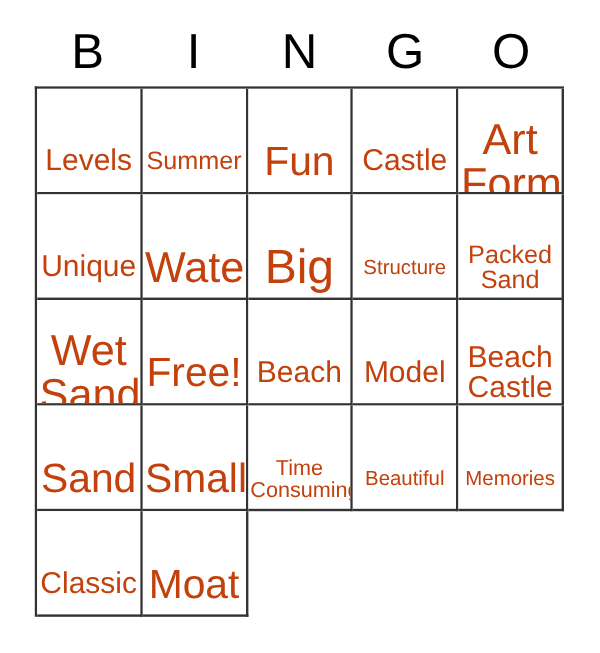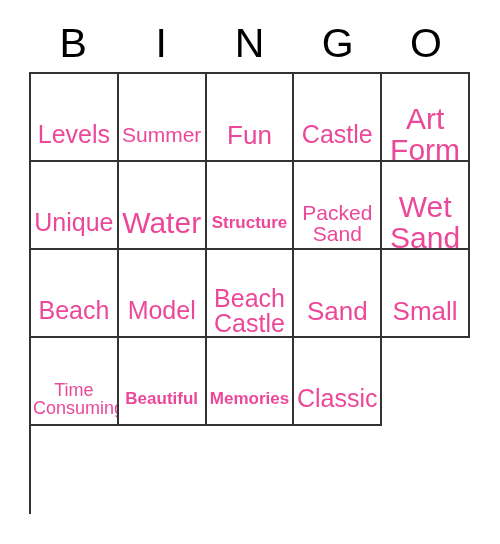--- a/index.html
+++ b/index.html
@@ -73,31 +73,31 @@
     overflow: hidden;
     background: #ffffff;
   }
 
   .cell-text {
     display: block;
     width: 100%;
     line-height: 1.02;
     white-space: pre-line;
     word-break: normal;
-    color: #ec4899;
+    color: #c2410c;
     margin-top: 36px;
   }
 
   
   .fs-xxl .cell-text { font-size: 40px; }
-  .fs-xl  .cell-text { font-size: 26px; }
-  .fs-lg  .cell-text { font-size: 30px; }
+  .fs-xl  .cell-text { font-size: 34px; }
+  .fs-lg  .cell-text { font-size: 36px; }
   .fs-md  .cell-text { font-size: 25px; }
   .fs-sm  .cell-text { font-size: 21px; }
-  .fs-xs  .cell-text { font-size: 17px; font-weight: bold; }
+  .fs-xs  .cell-text { font-size: 17px; }
   .fs-xxs .cell-text { font-size: 18px; }
 </style>
 </head>
 <body>
 
 <div id="card">
 
   <div id="bingo-header">
     <div class="header-letter">B</div>
     <div class="header-letter">I</div>
@@ -122,30 +122,36 @@
       <div class="cell fs-lg">
         <span class="cell-text">Art
 Form</span>
       </div>
       <div class="cell fs-md">
         <span class="cell-text">Unique</span>
       </div>
       <div class="cell fs-lg">
         <span class="cell-text">Water</span>
       </div>
+      <div class="cell fs-xxl">
+        <span class="cell-text">Big</span>
+      </div>
       <div class="cell fs-xs">
         <span class="cell-text">Structure</span>
       </div>
       <div class="cell fs-sm">
         <span class="cell-text">Packed
 Sand</span>
       </div>
       <div class="cell fs-lg">
         <span class="cell-text">Wet
 Sand</span>
+      </div>
+      <div class="cell fs-xl">
+        <span class="cell-text">Free!</span>
       </div>
       <div class="cell fs-md">
         <span class="cell-text">Beach</span>
       </div>
       <div class="cell fs-md">
         <span class="cell-text">Model</span>
       </div>
       <div class="cell fs-md">
         <span class="cell-text">Beach
 Castle</span>
@@ -162,15 +168,18 @@
       </div>
       <div class="cell fs-xs">
         <span class="cell-text">Beautiful</span>
       </div>
       <div class="cell fs-xs">
         <span class="cell-text">Memories</span>
       </div>
       <div class="cell fs-md">
         <span class="cell-text">Classic</span>
       </div>
+      <div class="cell fs-xl">
+        <span class="cell-text">Moat</span>
+      </div>
     </div>
 
 </div>
 
 </body></html>

